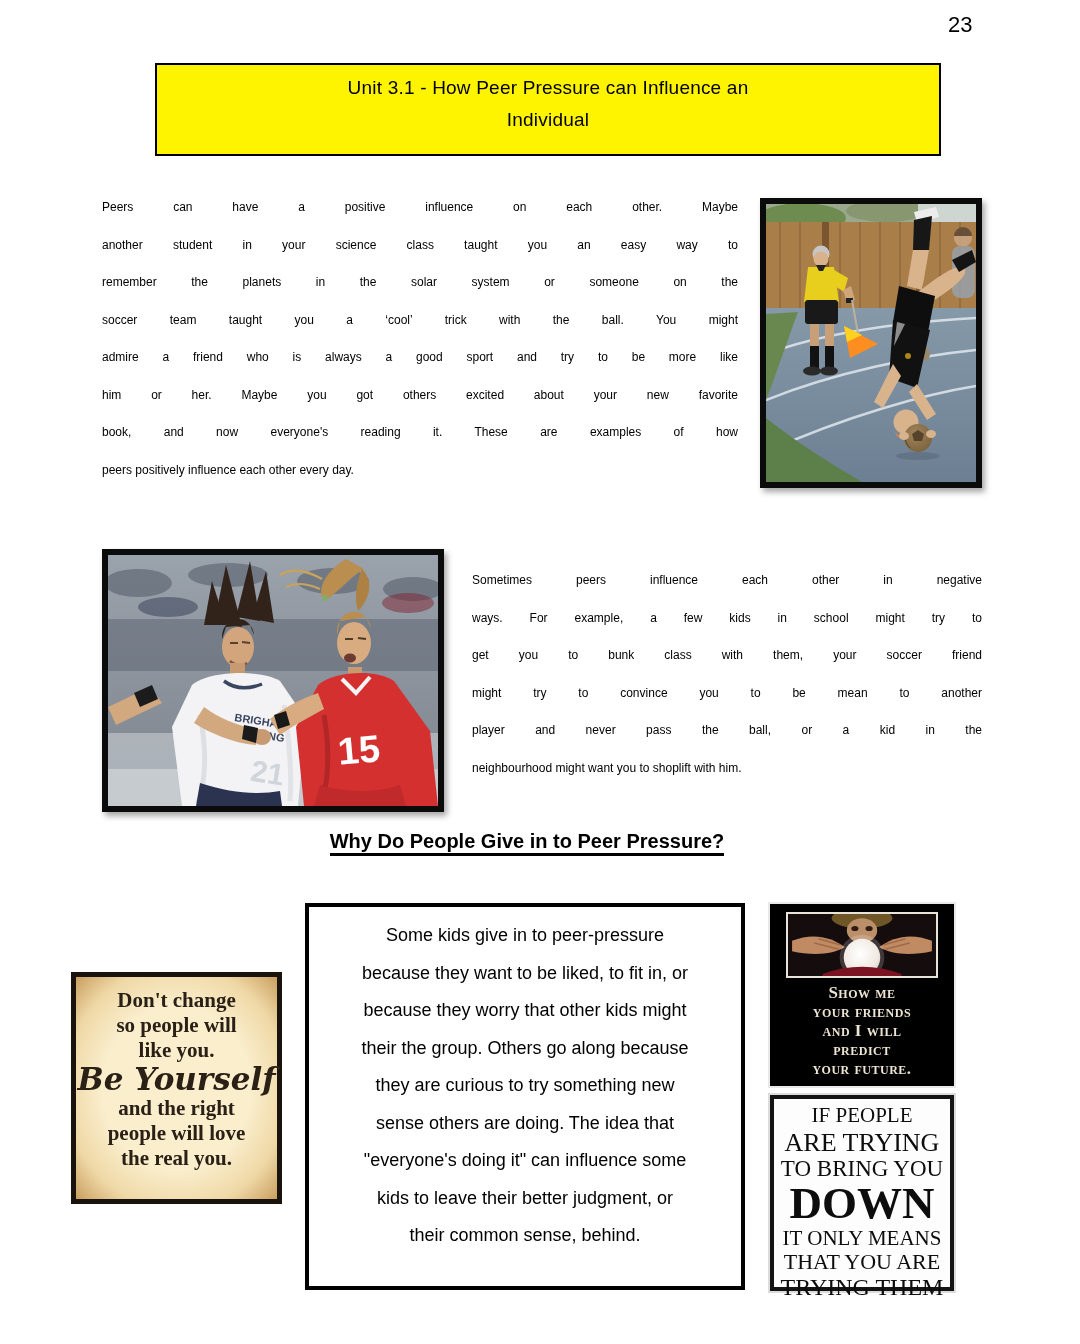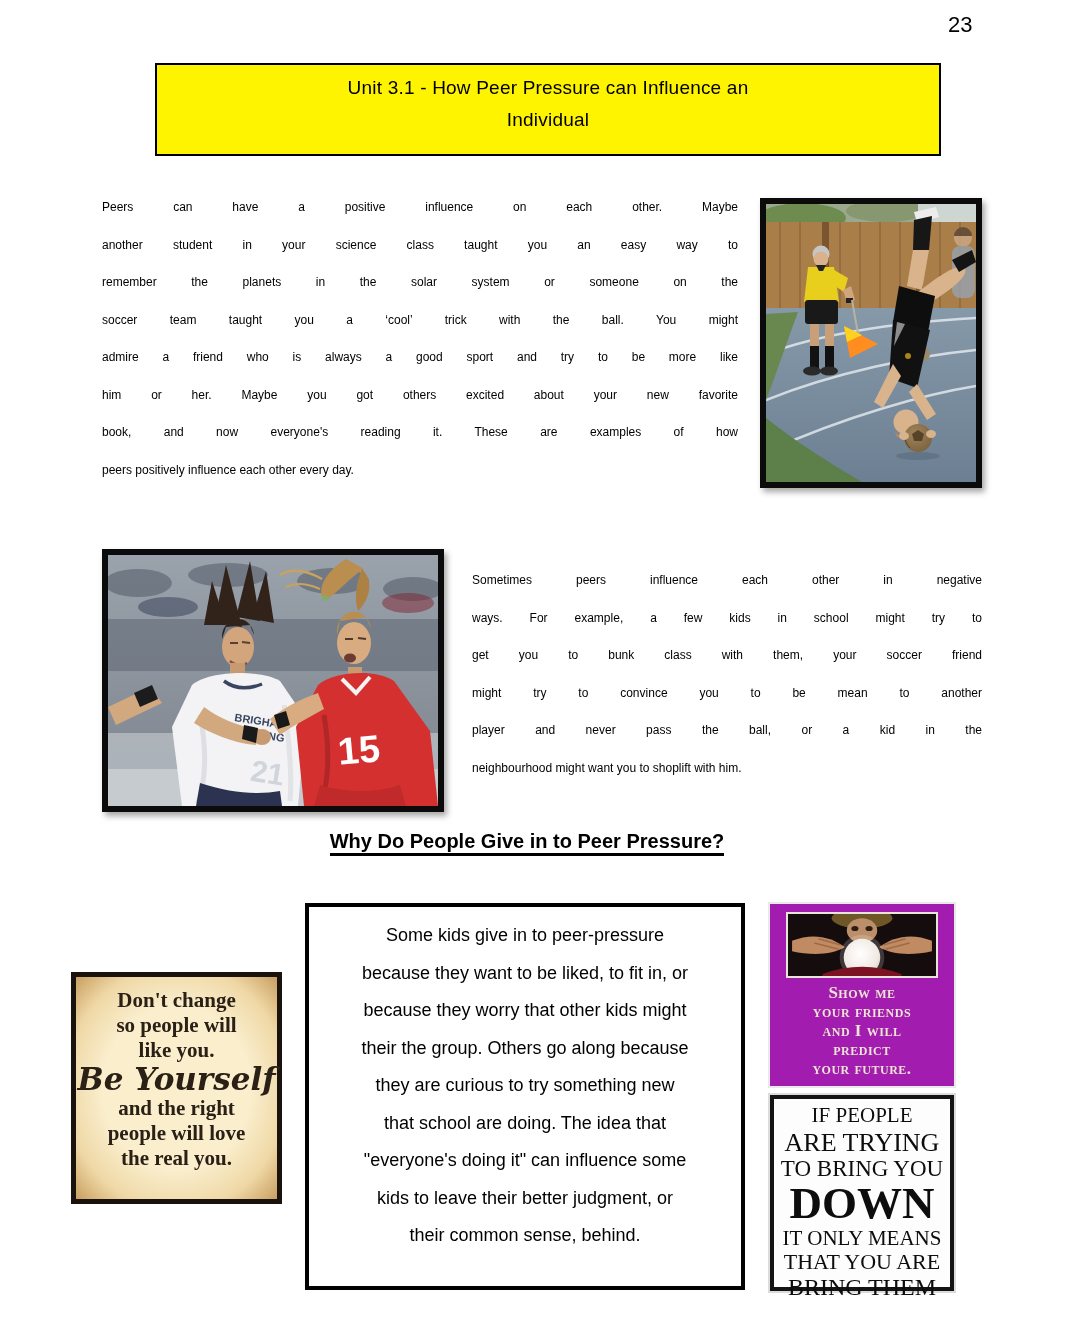--- a/index.html
+++ b/index.html
@@ -37,21 +37,21 @@
   .quote-left{position:absolute;left:71px;top:972px;width:211px;height:232px;
               box-sizing:border-box;border:5px solid #1a120c;
               background:radial-gradient(ellipse at center,#faeecd 52%,#efd8a6 78%,#c99f60 100%);
               text-align:center;font-family:"Liberation Serif",serif;font-weight:bold;
               color:#2a2016;padding-top:11px;}
   .ql-line{font-size:21px;line-height:25px;}
   .ql-script{font-size:31px;line-height:33px;font-style:italic;font-weight:bold;
              font-family:"DejaVu Serif",serif;}
 
   .quote-crystal{position:absolute;left:770px;top:904px;width:184px;height:182px;
-                 background:#a21caf;box-sizing:border-box;padding-top:8px;text-align:center;
+                 background:#000000;box-sizing:border-box;padding-top:8px;text-align:center;
                  box-shadow:0 0 0 2px #e9e9e9;}
   .qc-photo{width:148px;height:62px;margin:0 auto;border:2px solid #e8e4da;background:#150c0e;}
   .qc-photo svg{display:block;width:100%;height:100%;}
   .qc-lines{margin-top:5px;font-family:"Liberation Serif",serif;font-variant:small-caps;
             font-weight:600;font-size:17px;line-height:19px;color:#ede4d2;letter-spacing:.5px;}
 
   .quote-down{position:absolute;left:770px;top:1095px;width:184px;height:196px;
               background:#fdfdfd;border:4px solid #141414;box-sizing:border-box;
               text-align:center;font-family:"Liberation Serif",serif;color:#0d0d0d;
               padding-top:2px;box-shadow:0 0 0 2px #dcdcdc;}
@@ -254,21 +254,21 @@
   <div class="heading">
     <span>Why Do People Give in to Peer Pressure?</span>
   </div>
 
   <div class="center-box">
       <div class="cb-line">Some kids give in to peer-pressure</div>
       <div class="cb-line">because they want to be liked, to fit in, or</div>
       <div class="cb-line">because they worry that other kids might</div>
       <div class="cb-line">their the group. Others go along because</div>
       <div class="cb-line">they are curious to try something new</div>
-      <div class="cb-line">that school are doing. The idea that</div>
+      <div class="cb-line">sense others are doing. The idea that</div>
       <div class="cb-line">"everyone's doing it" can influence some</div>
       <div class="cb-line">kids to leave their better judgment, or</div>
       <div class="cb-line">their common sense, behind.</div>
     </div>
 
   <div class="quote-left">
     <div class="ql-line">Don't change</div>
     <div class="ql-line">so people will</div>
     <div class="ql-line">like you.</div>
     <div class="ql-script">Be Yourself</div>
@@ -312,16 +312,16 @@
       </div>
   </div>
 
   <div class="quote-down">
     <div class="dq1">IF PEOPLE</div>
     <div class="dq2">ARE TRYING</div>
     <div class="dq3">TO BRING YOU</div>
     <div class="dq4">DOWN</div>
     <div class="dq5">IT ONLY MEANS</div>
     <div class="dq6">THAT YOU ARE</div>
-    <div class="dq7">BRING THEM</div>
+    <div class="dq7">TRYING THEM</div>
   </div>
 
 </div>
 
 </body></html>

